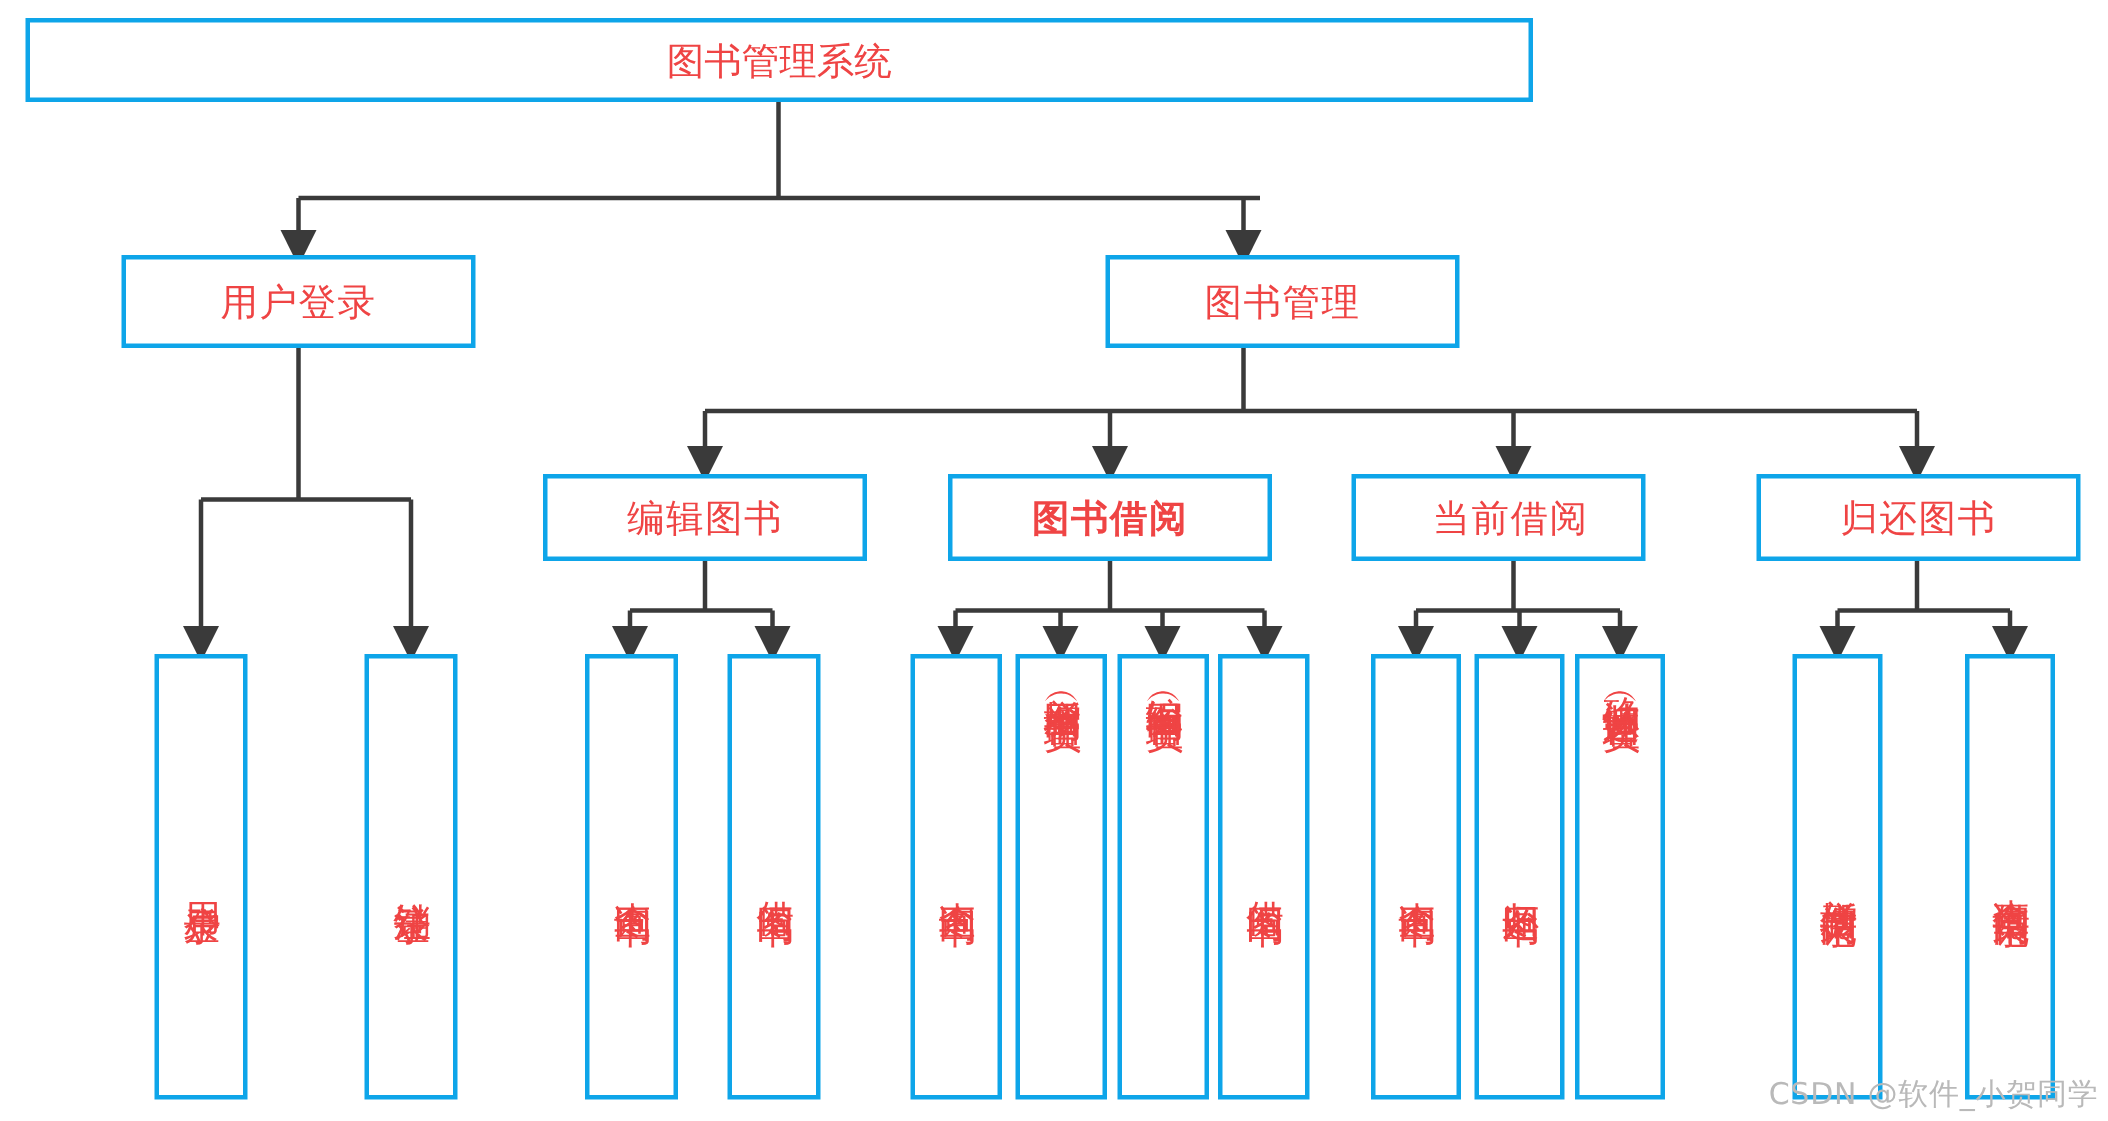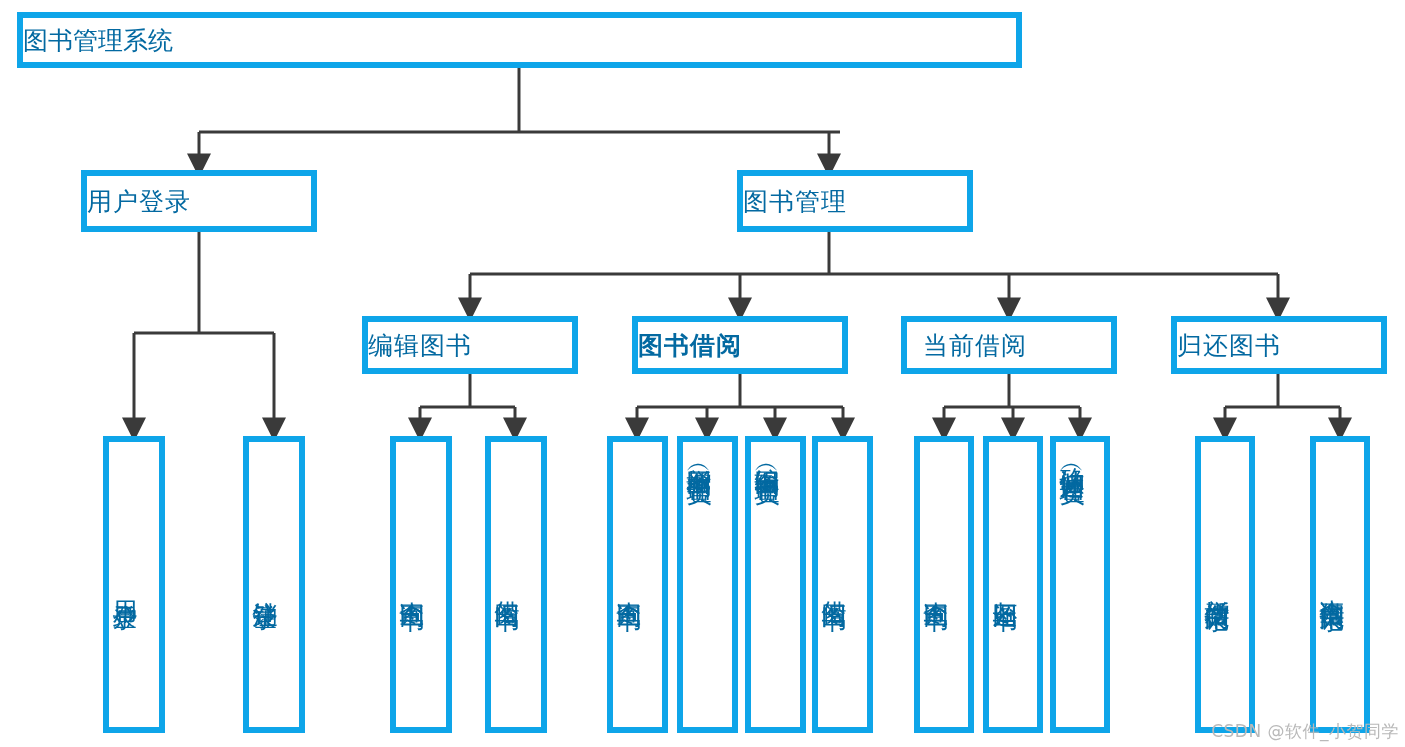--- a/index.html
+++ b/index.html
@@ -1,26 +1,26 @@
 <!DOCTYPE html>
 <html><head>
 <meta charset="utf-8">
 <title>图书管理系统 结构图</title>
 <style>
   html,body{margin:0;padding:0;background:#ffffff;}
   body{font-family:"DejaVu Sans","Liberation Sans",sans-serif;}
   #stage{position:relative;width:1405px;height:747px;background:#fff;overflow:hidden;}
   #wires{position:absolute;left:0;top:0;width:1405px;height:747px;}
-  .node{position:absolute;box-sizing:border-box;background:#ffffff;border:6px solid #0ea5e9;display:flex;align-items:center;color:#0369a1;}
+  .node{position:absolute;box-sizing:border-box;background:#ffffff;border:3px solid #0ea5e9;display:flex;align-items:center;justify-content:center;color:#ef4444;}
   .node.h{font-size:25px;letter-spacing:1px;}
   .node.root{font-size:25px;}
   .node.v{padding:6px 2px;}
   .vtext{writing-mode:vertical-rl;text-orientation:upright;font-size:25px;line-height:1.06;letter-spacing:2px;white-space:pre;text-align:center;}
   .vtext.top{align-self:flex-start;}
-  #watermark{position:absolute;right:6px;bottom:4px;font-size:17px;color:#b9b9b9;letter-spacing:0.5px;white-space:nowrap;}
+  #watermark{position:absolute;right:6px;bottom:4px;font-size:20px;color:#b9b9b9;letter-spacing:0.5px;white-space:nowrap;}
 </style>
 </head>
 <body>
 
 <div id="stage">
 
   <svg id="wires" viewBox="0 0 1405 747">
     <defs>
       <marker id="arrow" markerWidth="12" markerHeight="12" refX="1.2" refY="4" orient="auto" markerUnits="strokeWidth">
         <path d="M0,0 L8,4 L0,8 z" fill="#3a3a3a"></path>
@@ -80,21 +80,21 @@
   <div class="node h" style="left:737px;top:170px;width:236px;height:62px;">
     <span>图书管理</span>
   </div>
 
   <div class="node h" style="left:362px;top:316px;width:216px;height:58px;">
     <span>编辑图书</span>
   </div>
   <div class="node h" style="left:632px;top:316px;width:216px;height:58px;font-weight:bold;">
     <span>图书借阅</span>
   </div>
-  <div class="node h" style="left:901px;top:316px;width:216px;height:58px;padding-left:16px;">
+  <div class="node h" style="left:901px;top:316px;width:196px;height:58px;padding-left:16px;">
     <span>当前借阅</span>
   </div>
   <div class="node h" style="left:1171px;top:316px;width:216px;height:58px;">
     <span>归还图书</span>
   </div>
 
   <div class="node v" style="left:103px;top:436px;width:62px;height:297px;">
     <span class="vtext">用户登录</span>
   </div>
   <div class="node v" style="left:243px;top:436px;width:62px;height:297px;">

